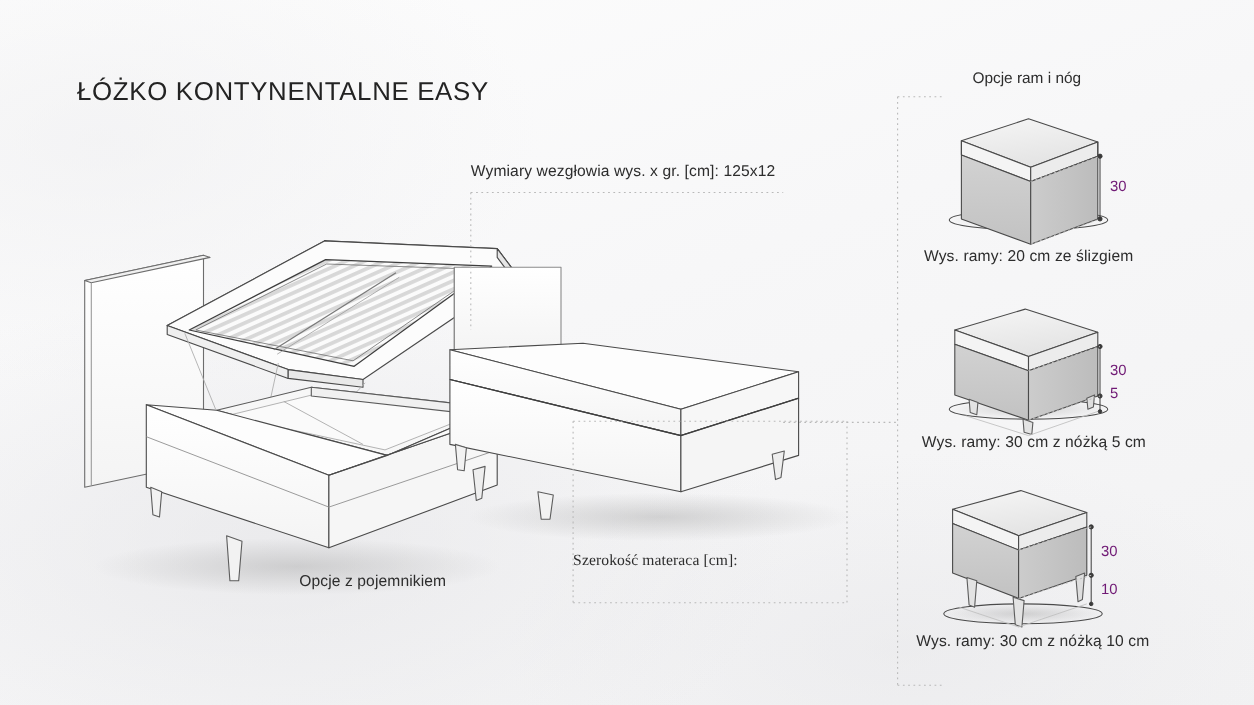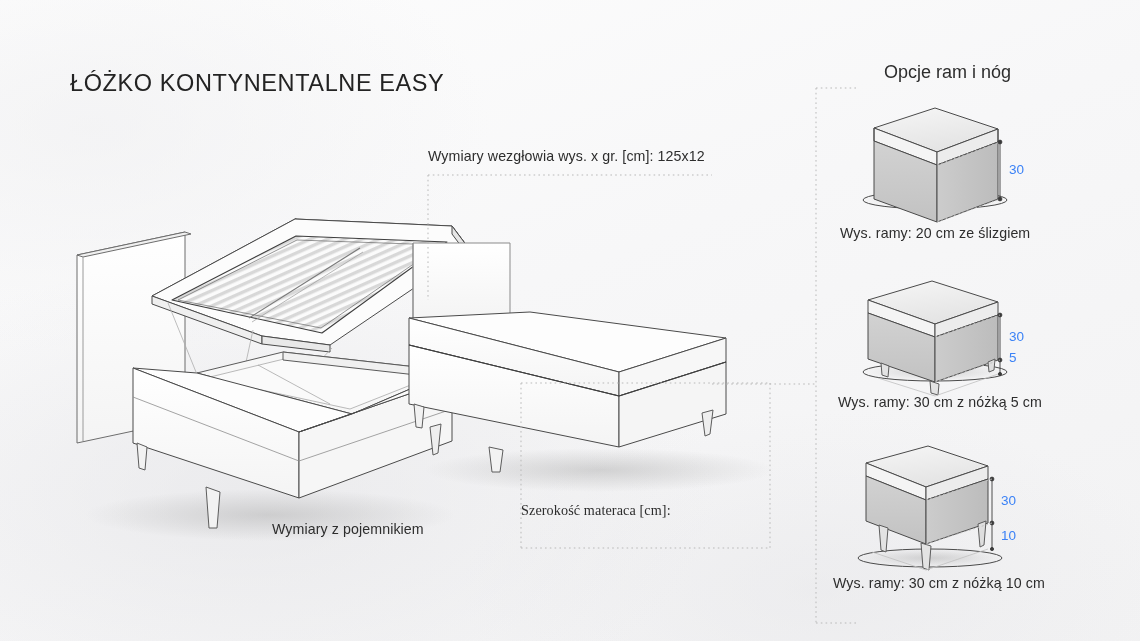--- a/index.html
+++ b/index.html
@@ -27,24 +27,24 @@
     position:absolute;left:70px;top:70px;
     font-size:23.5px;letter-spacing:.6px;font-weight:400;
     color:#232323;white-space:nowrap;
   }
   .lbl{
     position:absolute;
     font-size:14.2px;color:#2d2d2d;white-space:nowrap;letter-spacing:.1px;
   }
   .lbl.c{text-align:left;font-family:Liberation Serif, serif;}
   .dimtxt{
-    position:absolute;font-size:13.5px;color:#3b82f6;white-space:nowrap;
+    position:absolute;font-size:13.5px;color:#701a75;white-space:nowrap;
   }
   .opt-title{
-    position:absolute;font-size:18px;color:#2d2d2d;white-space:nowrap;
+    position:absolute;font-size:14px;color:#2d2d2d;white-space:nowrap;
   }
   .mw-line2{letter-spacing:.3px;}
 </style>
 </head>
 <body>
 
 <div class="bg-wash"></div>
 
 <div class="stage">
 
@@ -252,21 +252,21 @@
       <circle cx="992" cy="479" r="1.9" fill="#3a3a3a"></circle>
       <circle cx="992" cy="523" r="1.9" fill="#3a3a3a"></circle>
       <circle cx="992" cy="549" r="1.6" fill="#3a3a3a"></circle>
       <line x1="926" y1="500" x2="992" y2="479" stroke="#bdbdbd" stroke-dasharray="2 2.5"></line>
       <line x1="926" y1="544" x2="992" y2="523" stroke="#bdbdbd" stroke-dasharray="2 2.5"></line>
     </g>
   </svg>
 
   <div class="lbl" style="left:428px;top:148px;">Wymiary wezgłowia wys. x gr. [cm]: 125x12</div>
 
-  <div class="lbl" style="left:272px;top:521px;">Wymiary z pojemnikiem</div>
+  <div class="lbl" style="left:272px;top:521px;">Opcje z pojemnikiem</div>
 
   <div class="lbl c" style="left:521px;top:502px;width:249px;">Szerokość materaca [cm]:</div>
 
   <div class="opt-title" style="left:884px;top:62px;">Opcje ram i nóg</div>
 
   <div class="lbl" style="left:840px;top:225px;">Wys. ramy: 20 cm ze ślizgiem</div>
   <div class="lbl" style="left:838px;top:394px;">Wys. ramy: 30 cm z nóżką 5 cm</div>
   <div class="lbl" style="left:833px;top:575px;">Wys. ramy: 30 cm z nóżką 10 cm</div>
 
   <div class="dimtxt" style="left:1009px;top:162px;">30</div>

